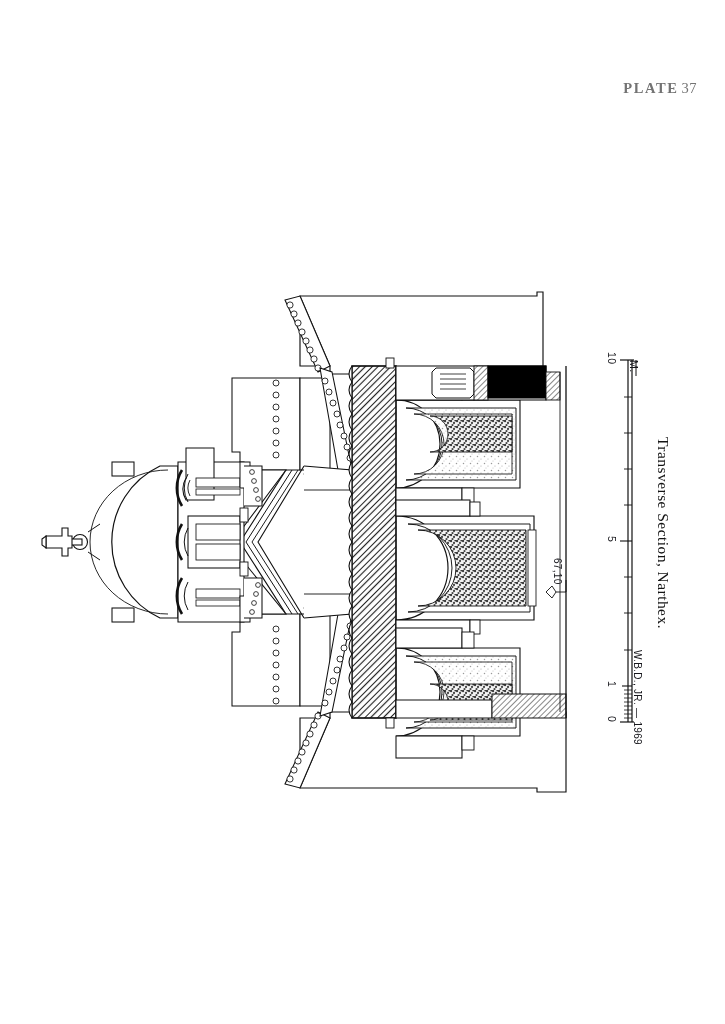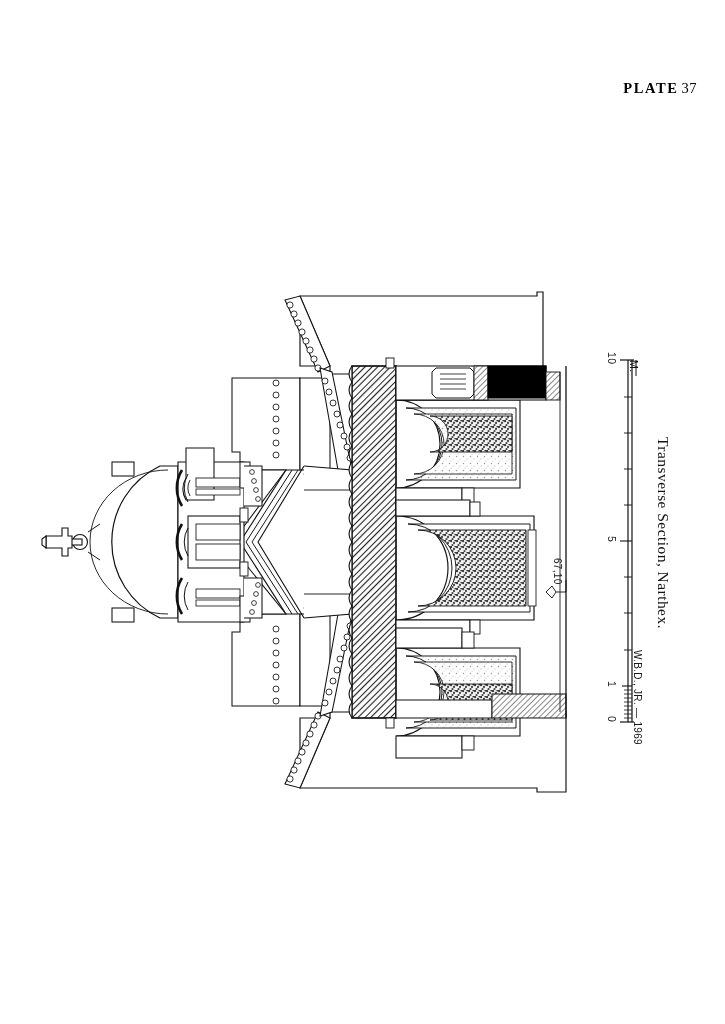--- a/index.html
+++ b/index.html
@@ -19,21 +19,21 @@
 
   
   #plate-header {
     position: absolute;
     top: 80px;
     right: 28px;
     font-family: "Liberation Serif", "DejaVu Serif", serif;
     font-size: 14.5px;
     letter-spacing: 1.3px;
     font-weight: 700;
-    color: #000000;
+    color: #737373;
     white-space: nowrap;
     margin-left: 41px;
   }
   #plate-header .plate-word { letter-spacing: 1.6px; }
   #plate-header .plate-num {
     font-weight: 500;
     letter-spacing: 0.5px;
     margin-left: 3px;
   }
 

